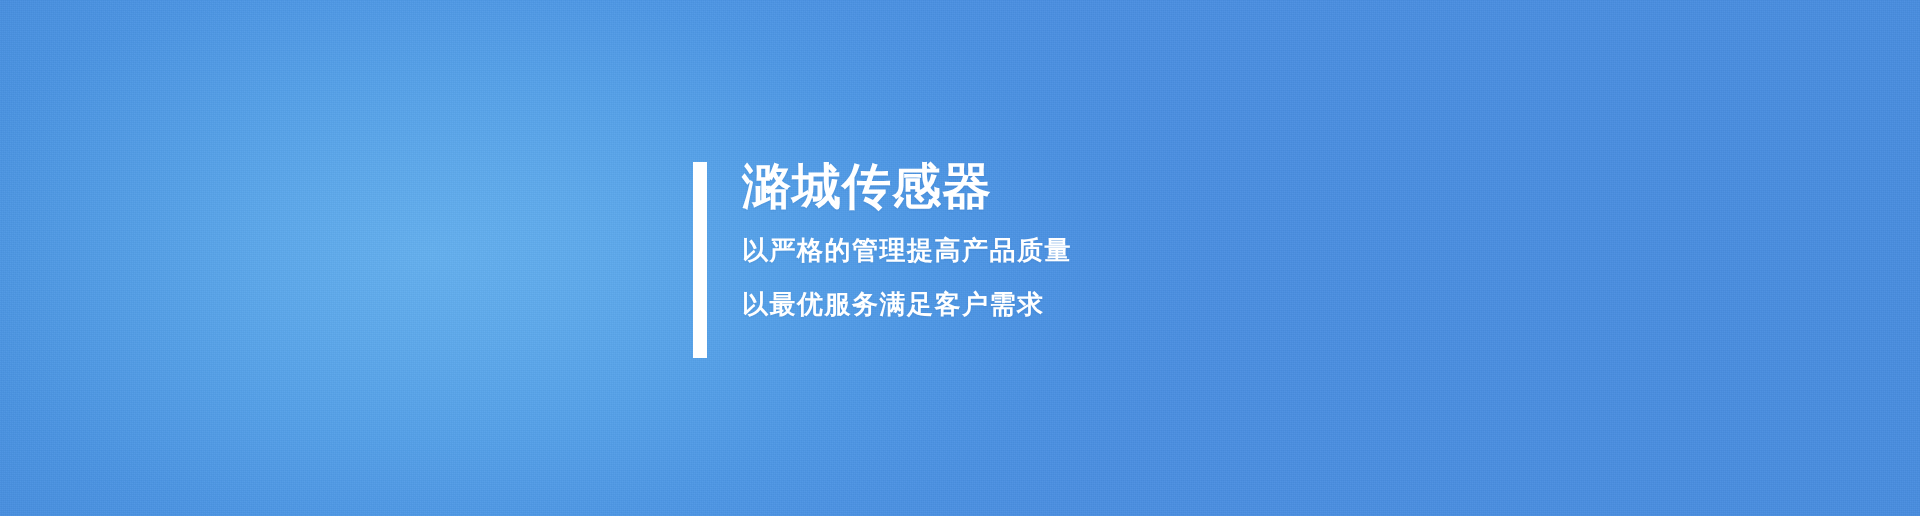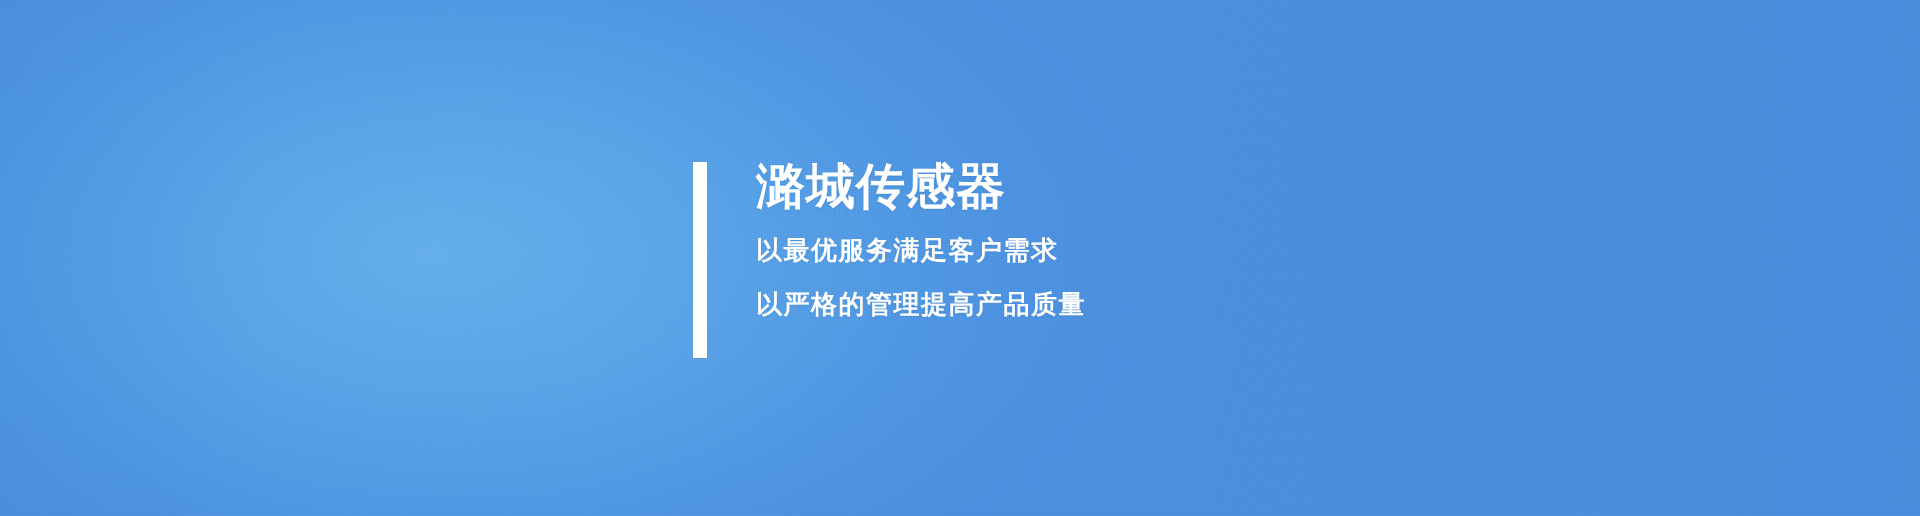--- a/index.html
+++ b/index.html
@@ -80,21 +80,21 @@
   }
 
   .accent-bar {
     width: 14px;
     height: 196px;
     background: #ffffff;
     flex: 0 0 auto;
   }
 
   .text-col {
-    margin-left: 49px;
+    margin-left: 35px;
     display: flex;
     flex-direction: column;
     justify-content: flex-start;
     padding-top: 0px;
   }
 
   .headline {
     font-size: 49px;
     line-height: 1;
     font-weight: bold;
@@ -127,19 +127,19 @@
   <div class="bg-noise"></div>
 
   <div class="content">
 
     <div class="accent-bar"></div>
 
     <div class="text-col">
 
       <div class="headline">潞城传感器</div>
 
+      <div class="tagline">以严格的管理提高产品质量</div>
+
       <div class="tagline">以最优服务满足客户需求</div>
-
-      <div class="tagline">以严格的管理提高产品质量</div>
 
     </div>
   </div>
 </div>
 
 </body></html>

